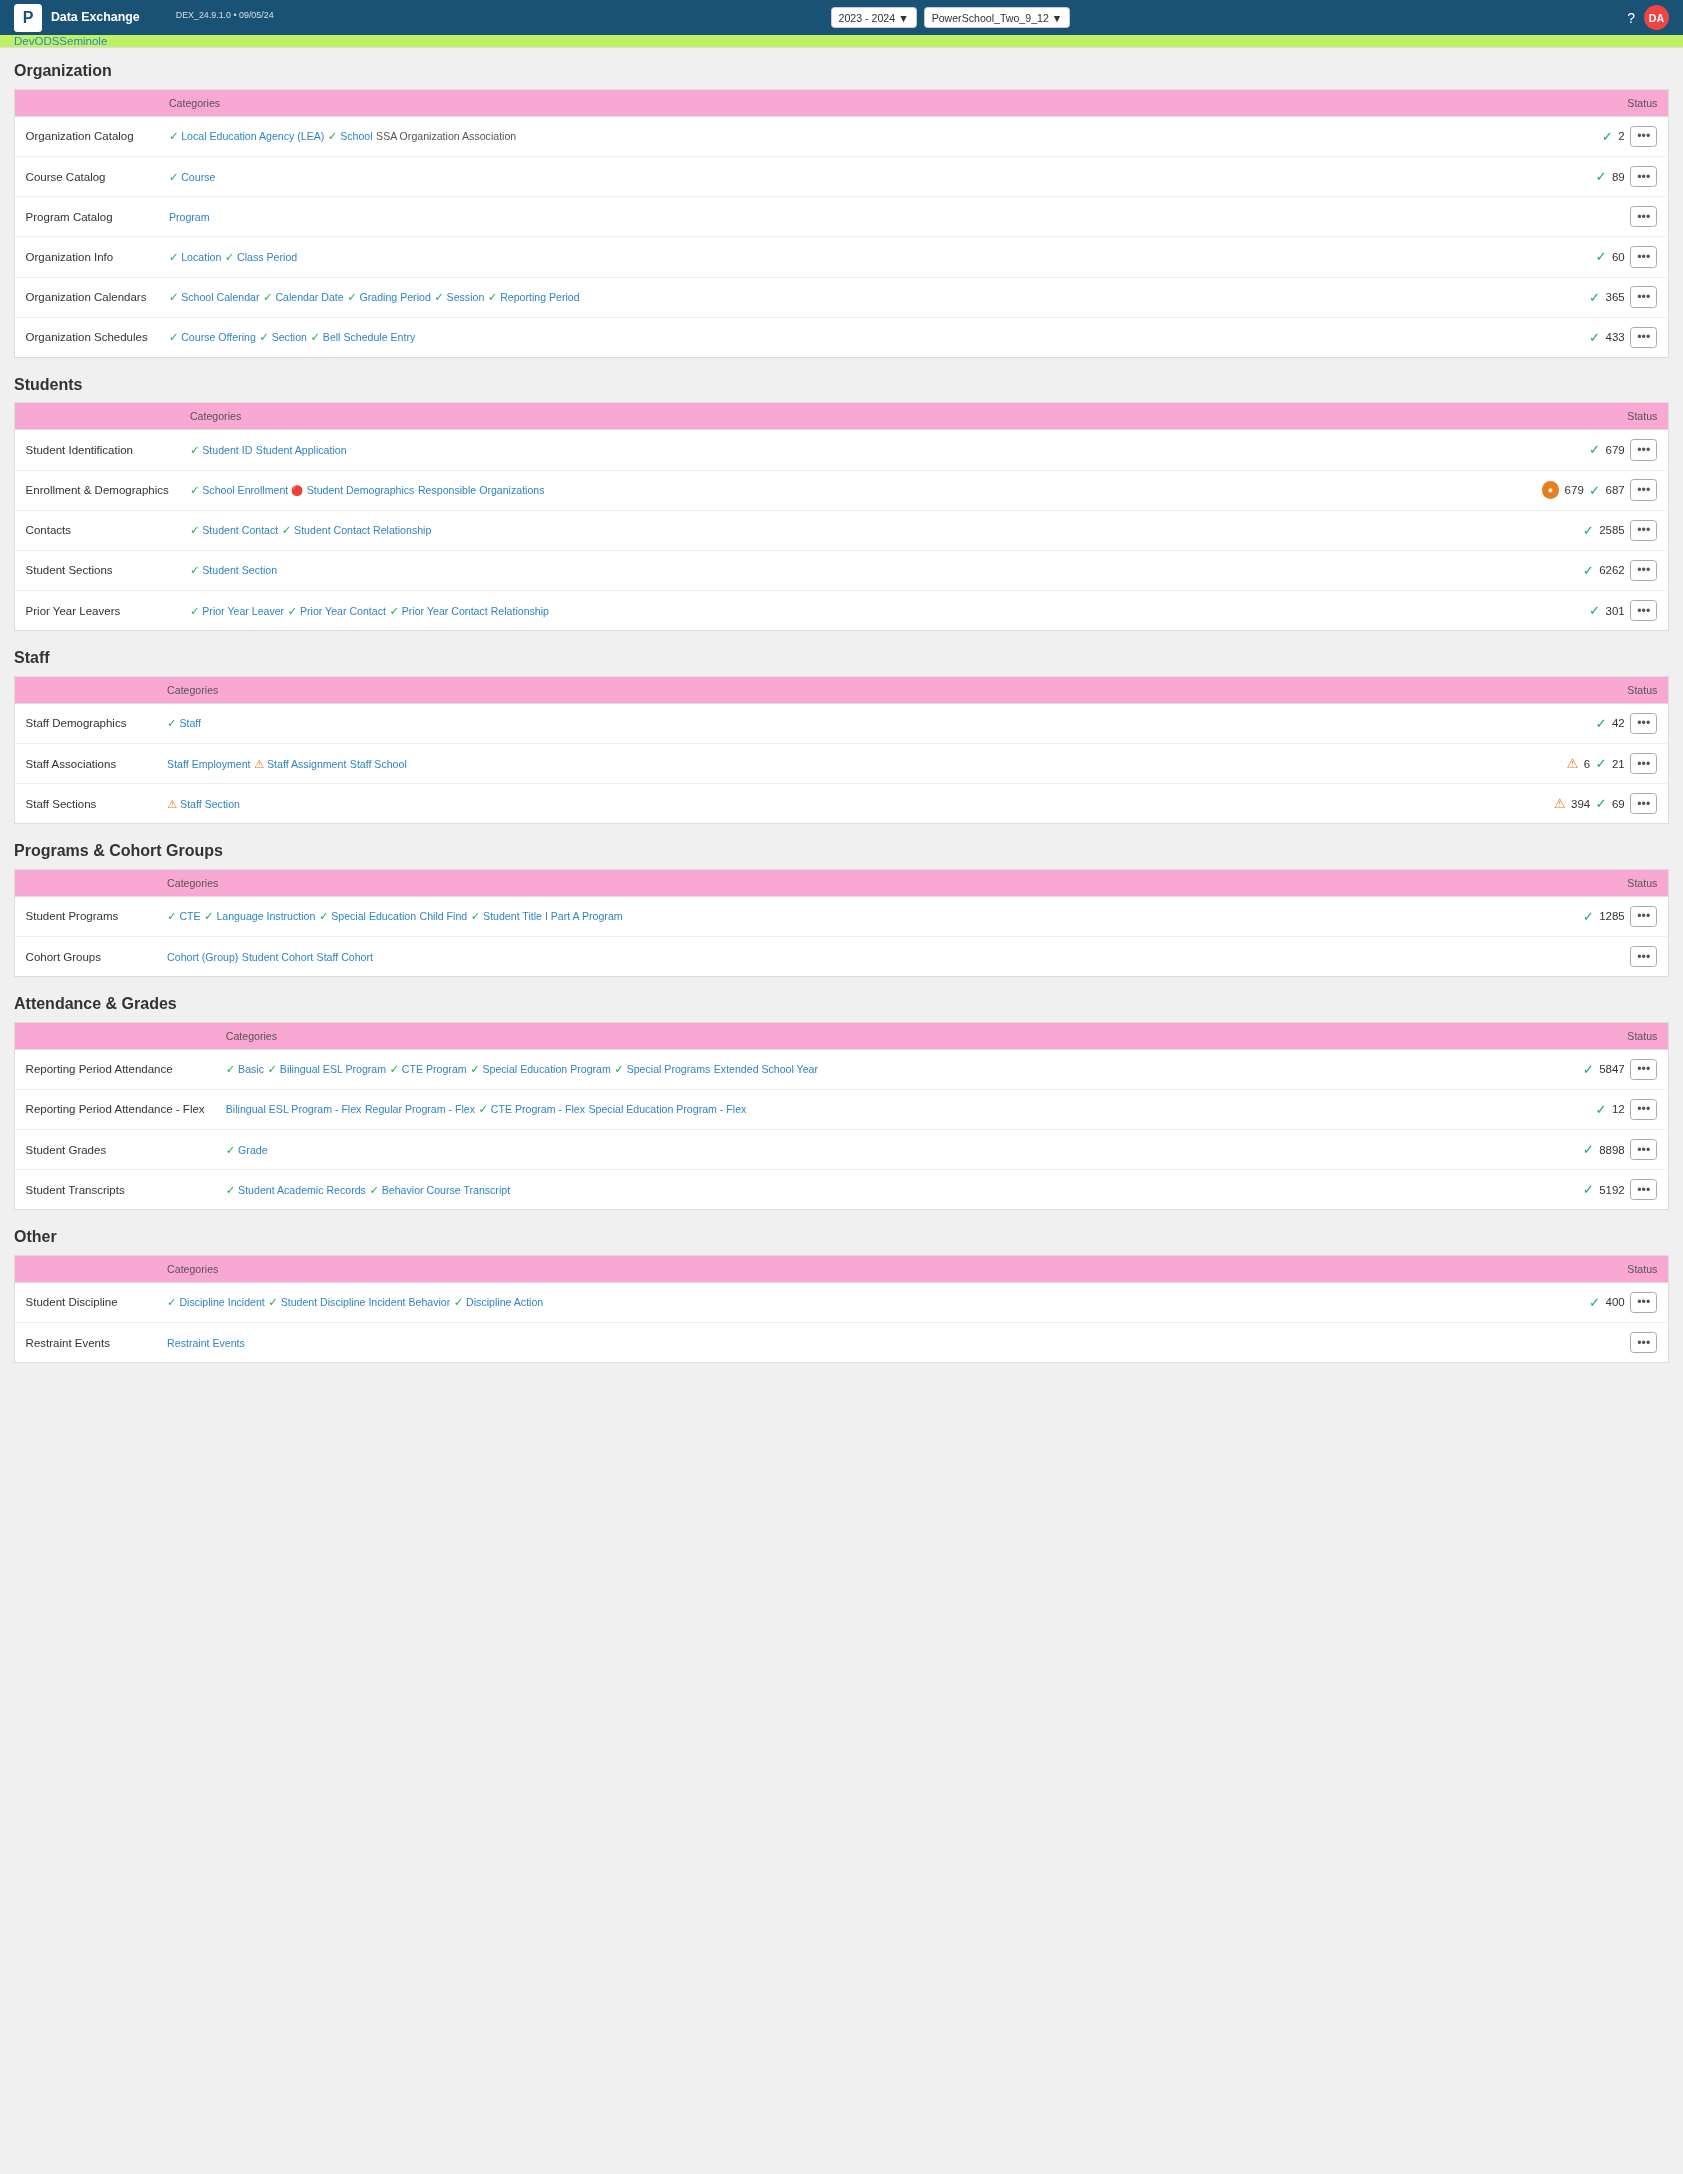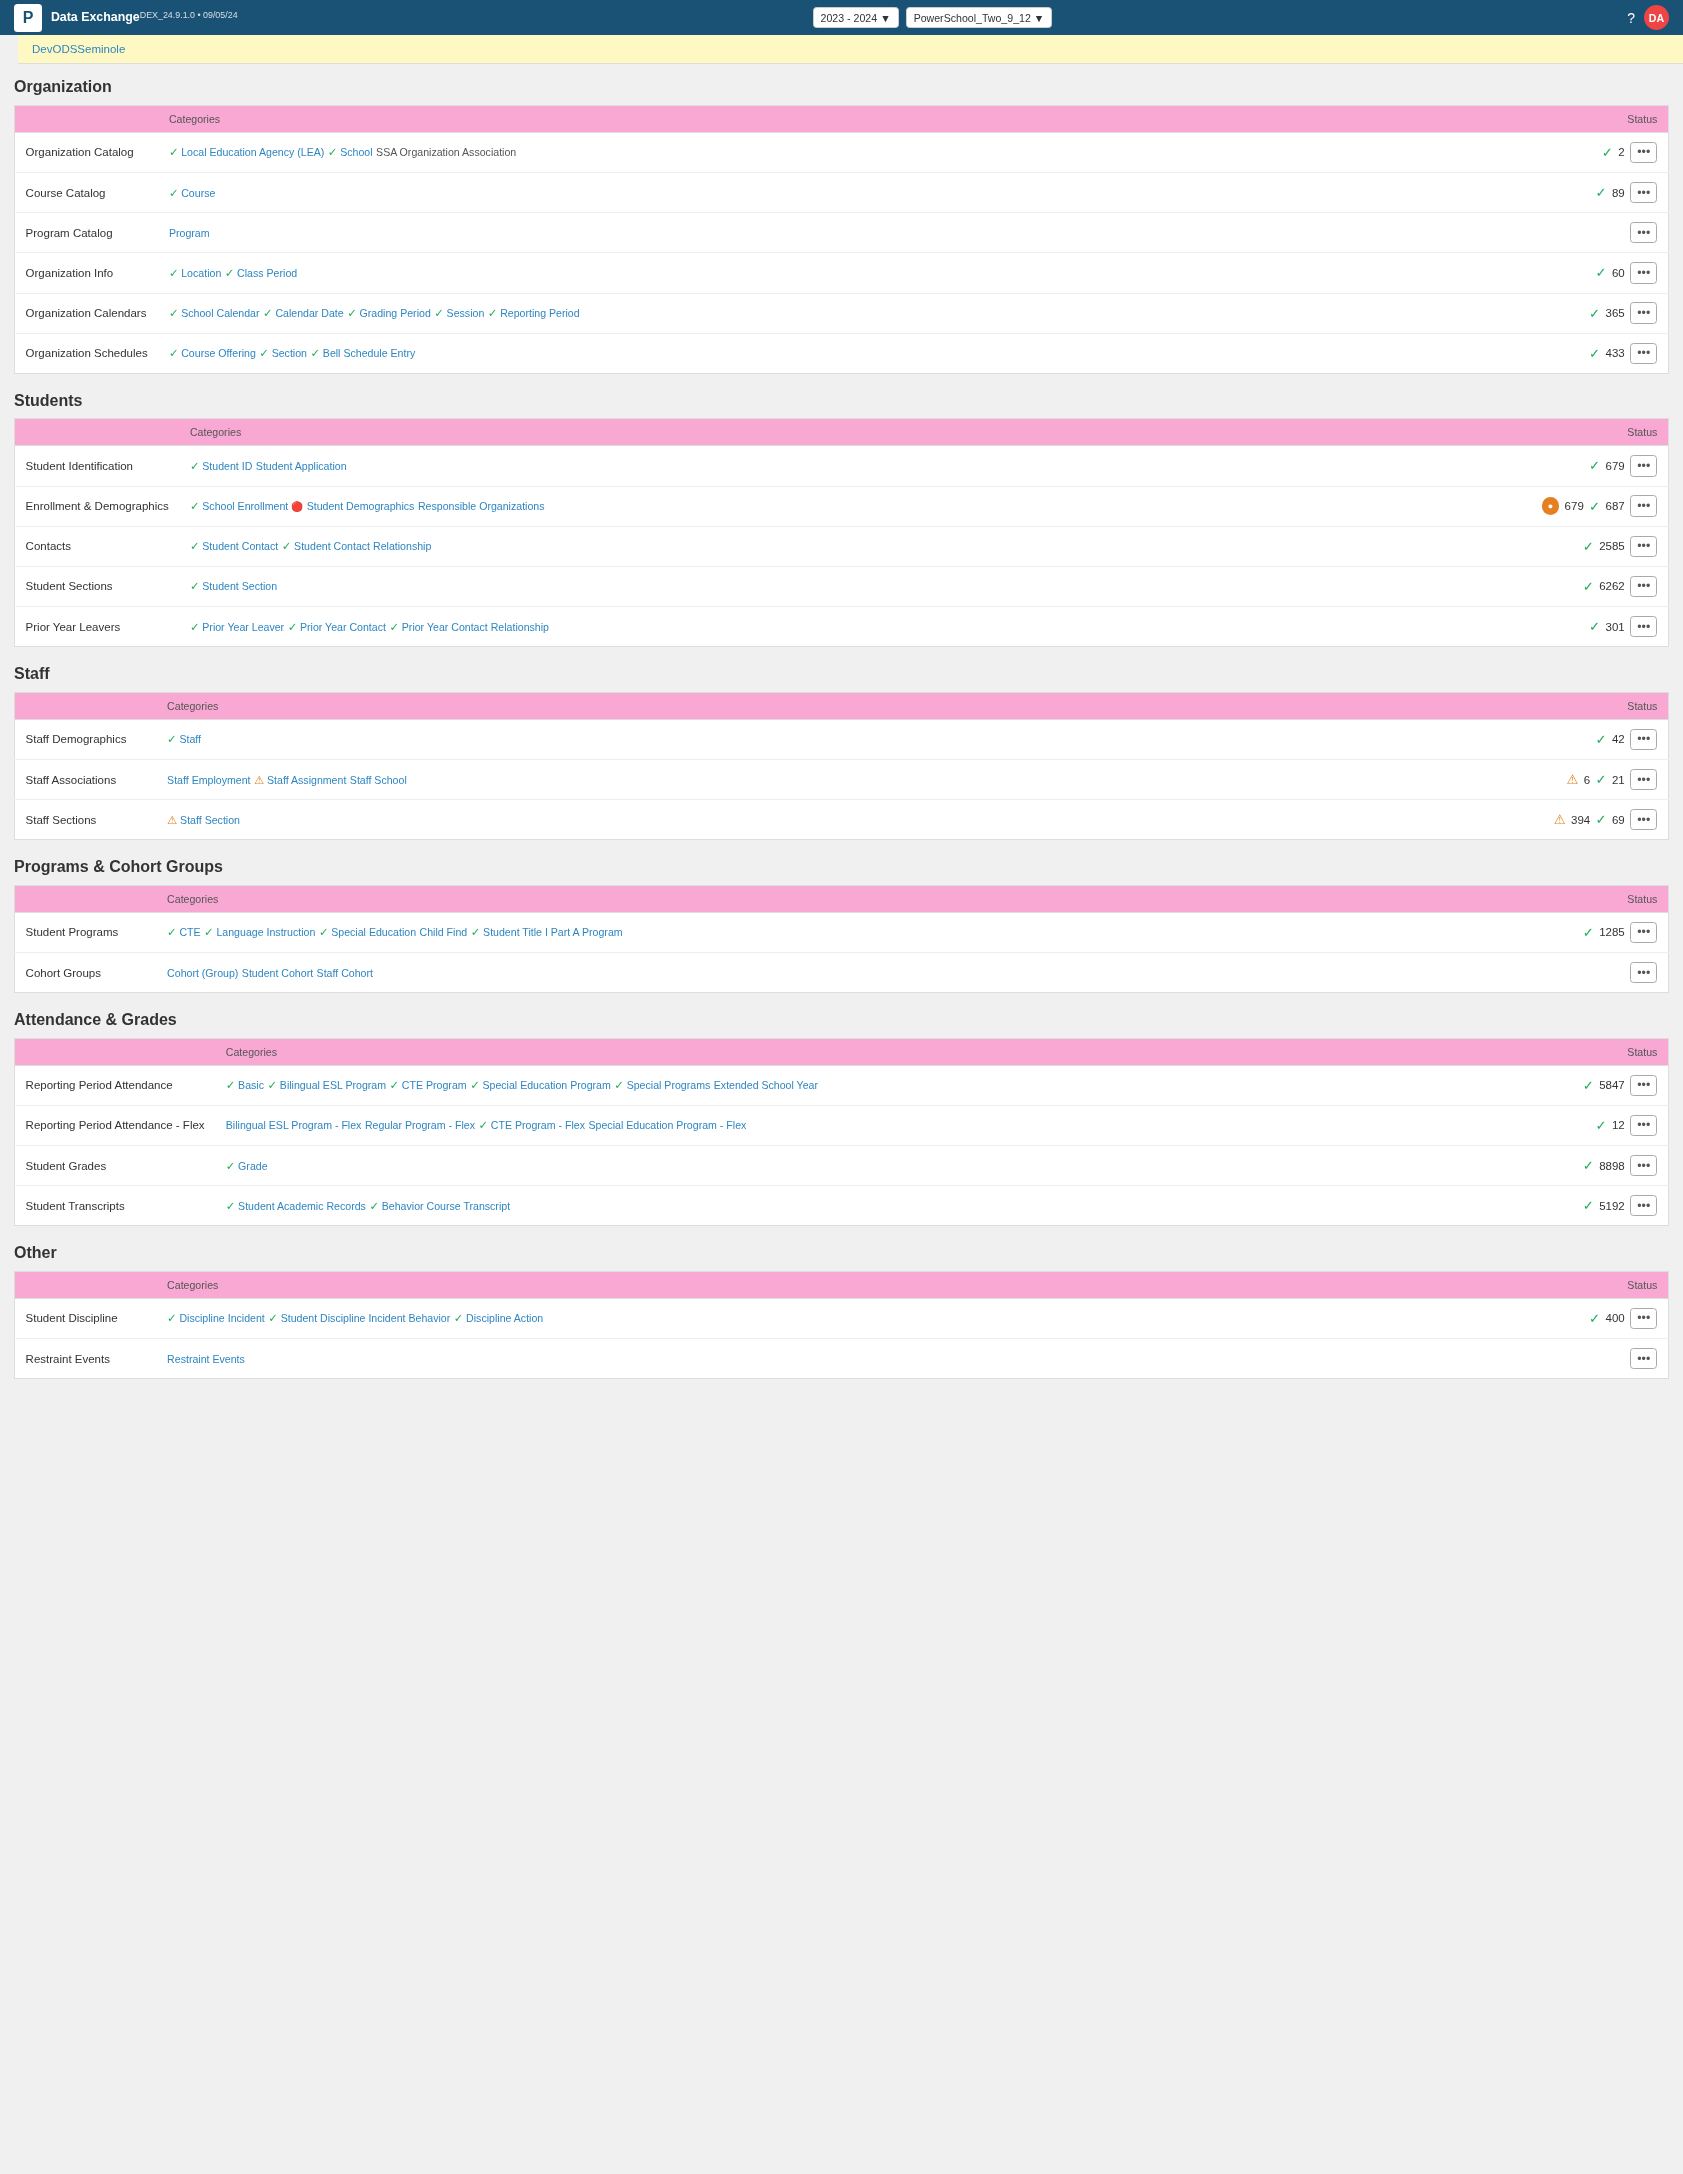--- a/index.html
+++ b/index.html
@@ -12,40 +12,40 @@
       height: 35px;
       display: flex;
       align-items: center;
       padding: 0 14px;
       justify-content: space-between;
     }
     .header-left { display: flex; align-items: center; gap: 8.9px; }
     .header-logo { background: white; color: #1a5276; font-weight: bold; font-size: 16px; width: 28px; height: 28px; display: flex; align-items: center; justify-content: center; border-radius: 3.5px; }
     .header-app-name { display: flex; flex-direction: row; }
     .header-app-title { font-size: 12.4px; font-weight: bold; line-height: 1.2; }
-    .header-app-sub { font-size: 8.9px; opacity: 0.8; }
+    .header-app-sub { font-size: 8.9px; opacity: 0.8; margin-left: 36px; }
     .header-center { display: flex; gap: 7px; }
     .header-select {
       background: white;
       border: 0.9px solid #ccc;
       border-radius: 3.5px;
       padding: 3.5px 7px;
       font-size: 10.6px;
       color: #333;
       cursor: pointer;
       display: flex;
       align-items: center;
       gap: 3px;
     }
     .header-right { display: flex; align-items: center; gap: 8.9px; }
     .header-icon-btn { color: white; cursor: pointer; font-size: 14px; }
     .avatar { background: #ef4444; color: white; border-radius: 50%; width: 25px; height: 25px; display: flex; align-items: center; justify-content: center; font-size: 10.6px; font-weight: bold; }
 
     
-    .breadcrumb { padding: 8px 14px; background: #fef9c3; border-bottom: 0.9px solid #ddd; margin-left: 18px; }
+    .breadcrumb { padding: 0 14px; background: #bef264; border-bottom: 0.9px solid #ddd; }
     .breadcrumb a { color: #2e86c1; text-decoration: none; font-size: 11.5px; }
 
     
     .main { padding: 14px; }
 
     
     .section { margin-bottom: 17.7px; }
     .section-title { font-size: 16px; font-weight: bold; color: #333; margin-bottom: 8.9px; }
 
     

